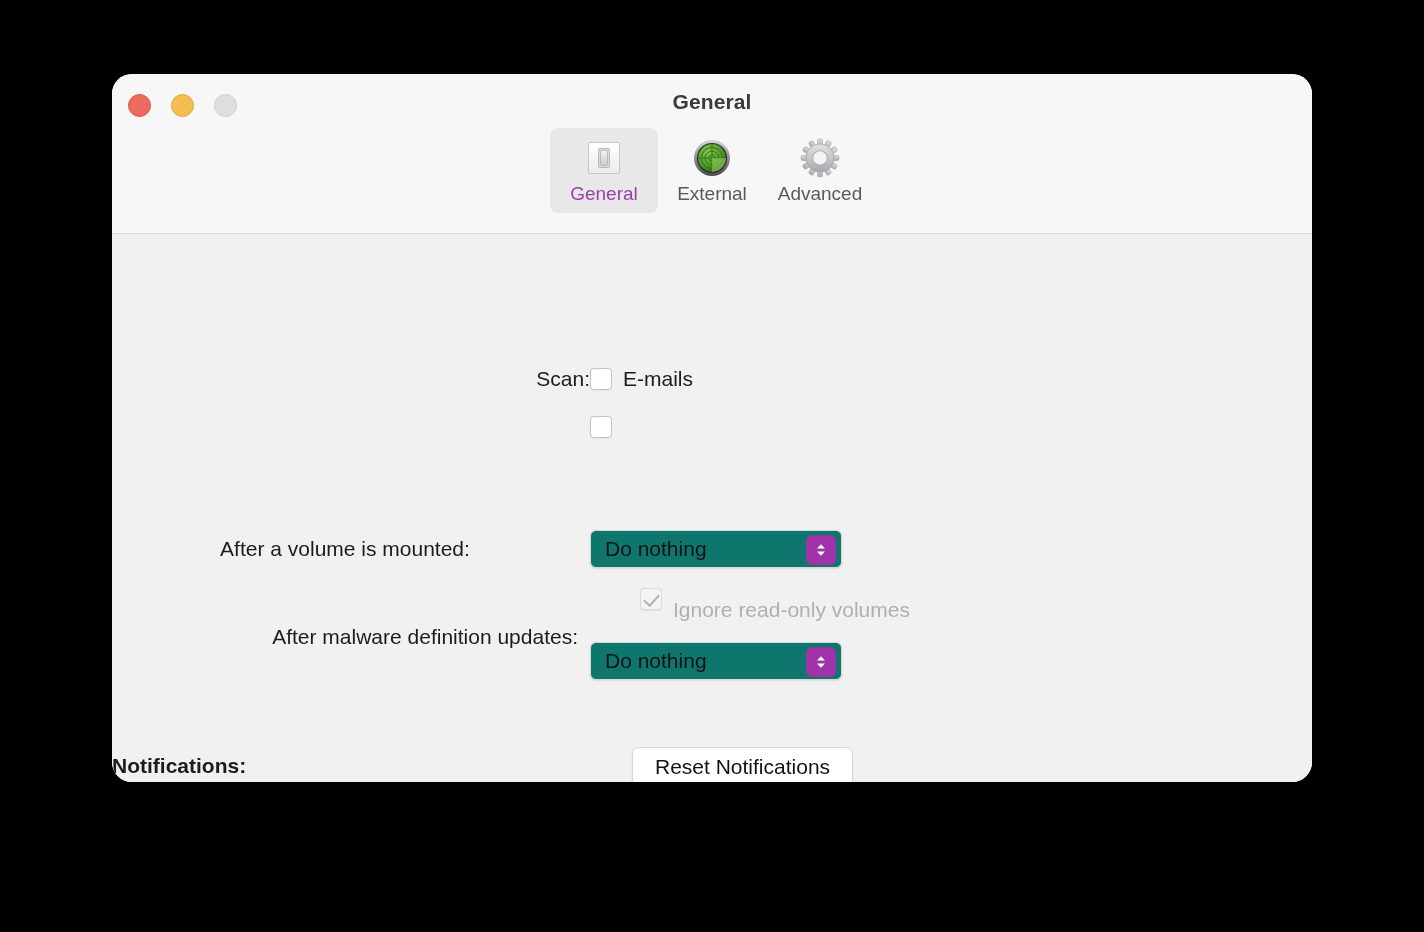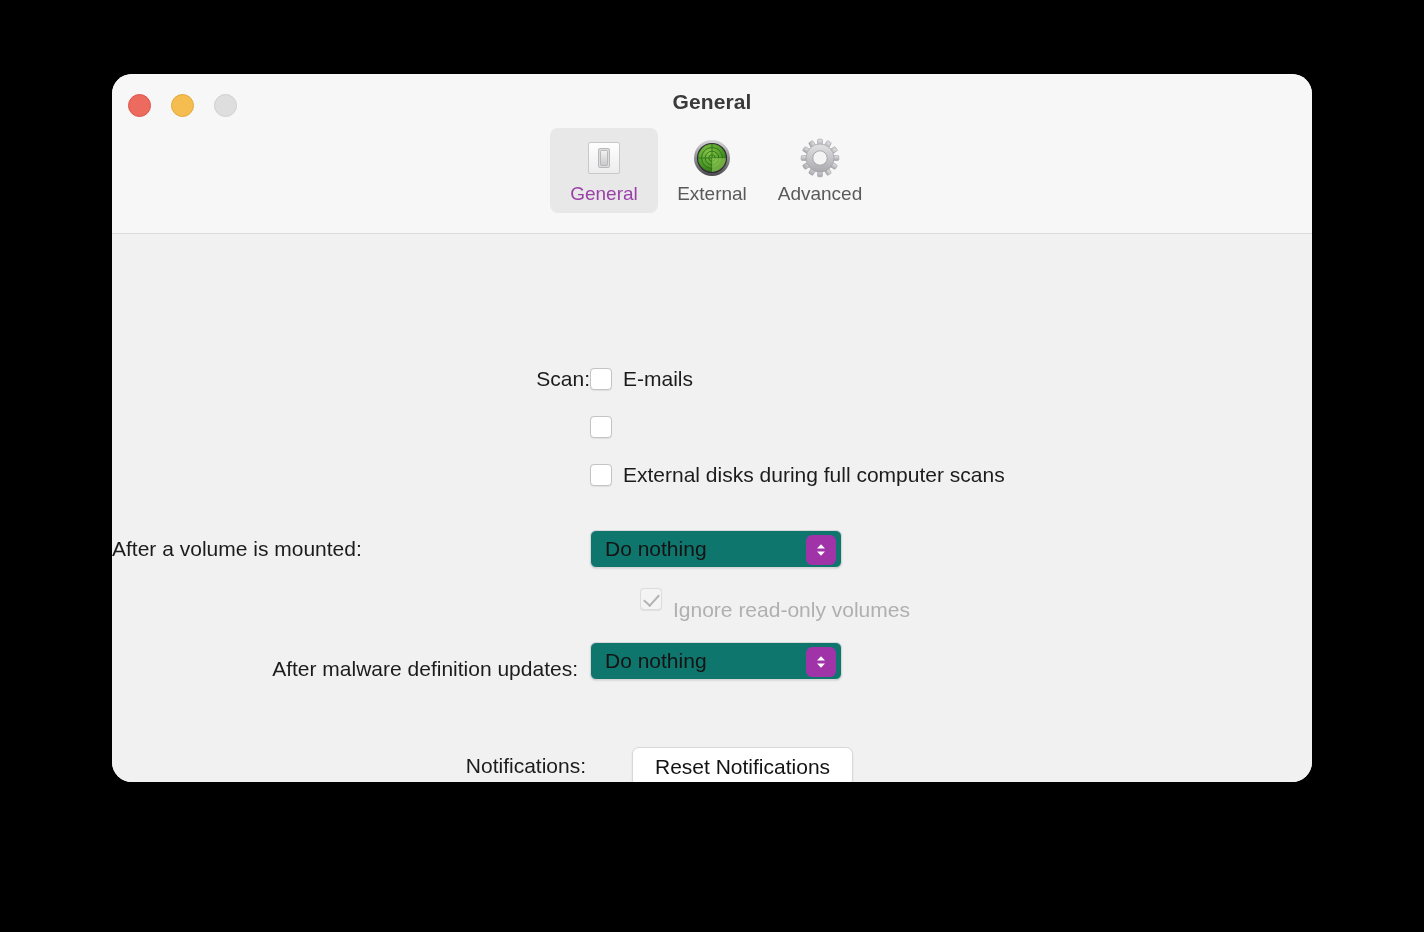--- a/index.html
+++ b/index.html
@@ -230,27 +230,23 @@
     </div>
 
     <div class="row" style="left:478px; top:128px; flex-direction:column; gap:14px;">
       <label class="cbrow">
         <span class="cb"></span>
         <span class="cb-label">E-mails</span>
       </label>
       <label class="cbrow">
         <span class="cb"></span>
       </label>
-      <label class="cbrow">
-        <span class="cb"></span>
-        <span class="cb-label">External disks during full computer scans</span>
-      </label>
-    </div>
-
-    <div class="row" style="left:0; top:300px; width:466px; justify-content:flex-start;">
+    </div>
+
+    <div class="row" style="left:0; top:300px; width:466px; justify-content:center;">
       <span class="field-label">After a volume is mounted:</span>
     </div>
 
     <div class="row" style="left:478px; top:296px;">
       <div class="popup">
         <span class="popup-text">Do nothing</span>
         <span class="stepper">
           <svg viewBox="0 0 18 18" width="18" height="18">
             <path d="M9 3.2 L13 7.6 H5 Z" fill="#fff"></path>
             <path d="M9 14.8 L5 10.4 H13 Z" fill="#fff"></path>
@@ -259,37 +255,37 @@
       </div>
     </div>
 
     <div class="row" style="left:528px; top:348px;">
       <label class="cbrow">
         <span class="cb checked disabled"></span>
         <span class="cb-label disabled">Ignore read-only volumes</span>
       </label>
     </div>
 
-    <div class="row" style="left:0; top:420px; width:466px; justify-content:flex-end;">
+    <div class="row" style="left:0; top:388px; width:466px; justify-content:flex-end;">
       <span class="field-label">After malware definition updates:</span>
     </div>
 
     <div class="row" style="left:478px; top:408px;">
       <div class="popup">
         <span class="popup-text">Do nothing</span>
         <span class="stepper">
           <svg viewBox="0 0 18 18" width="18" height="18">
             <path d="M9 3.2 L13 7.6 H5 Z" fill="#fff"></path>
             <path d="M9 14.8 L5 10.4 H13 Z" fill="#fff"></path>
           </svg>
         </span>
       </div>
     </div>
 
-    <div class="row" style="left:8px; top:517px; width:466px; justify-content:flex-end;">
+    <div class="row" style="left:0; top:517px; width:466px; font-weight:bold;">
       <span class="field-label">Notifications:</span>
     </div>
 
     <div class="row" style="left:478px; top:513px; flex-direction:column; align-items:flex-start; gap:16px;padding-left:42px;">
       <div class="pushbtn">Reset Notifications</div>
 
     </div>
 
   </div>
 </div>

